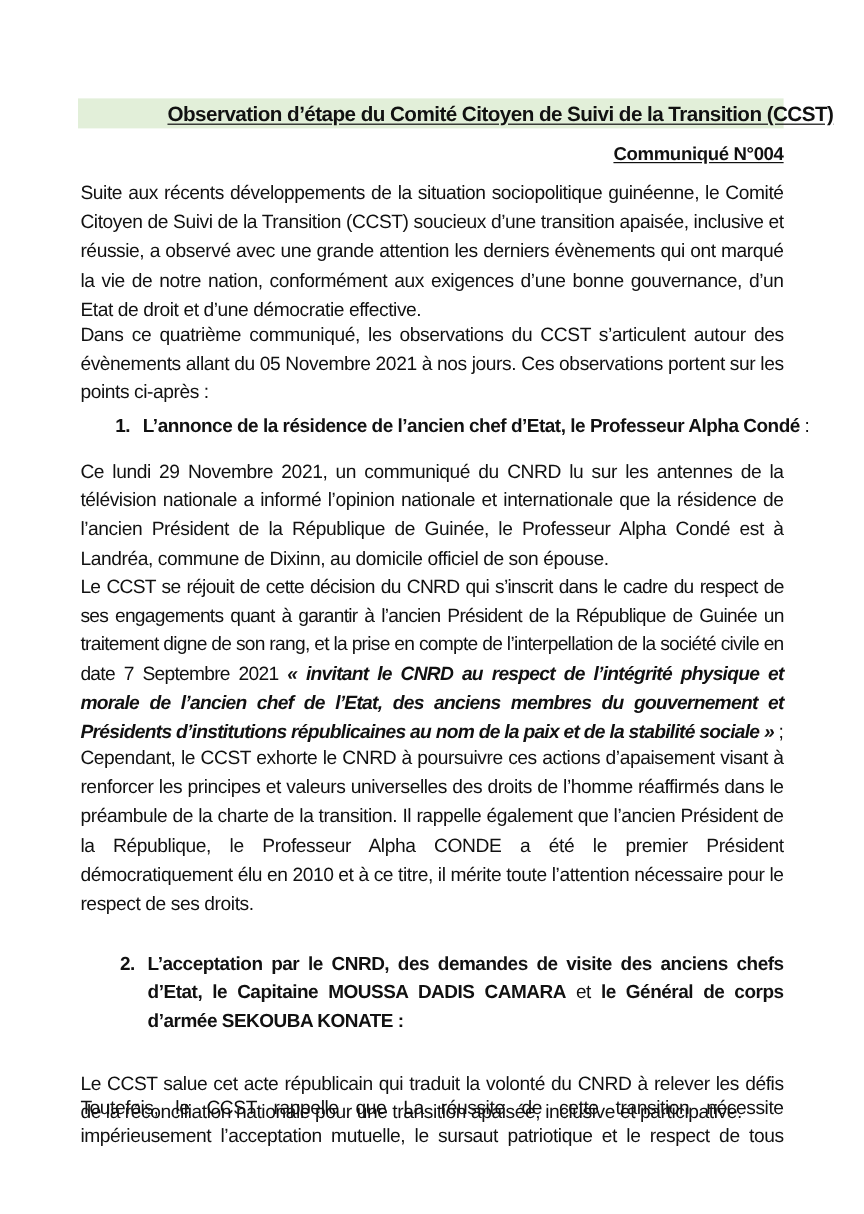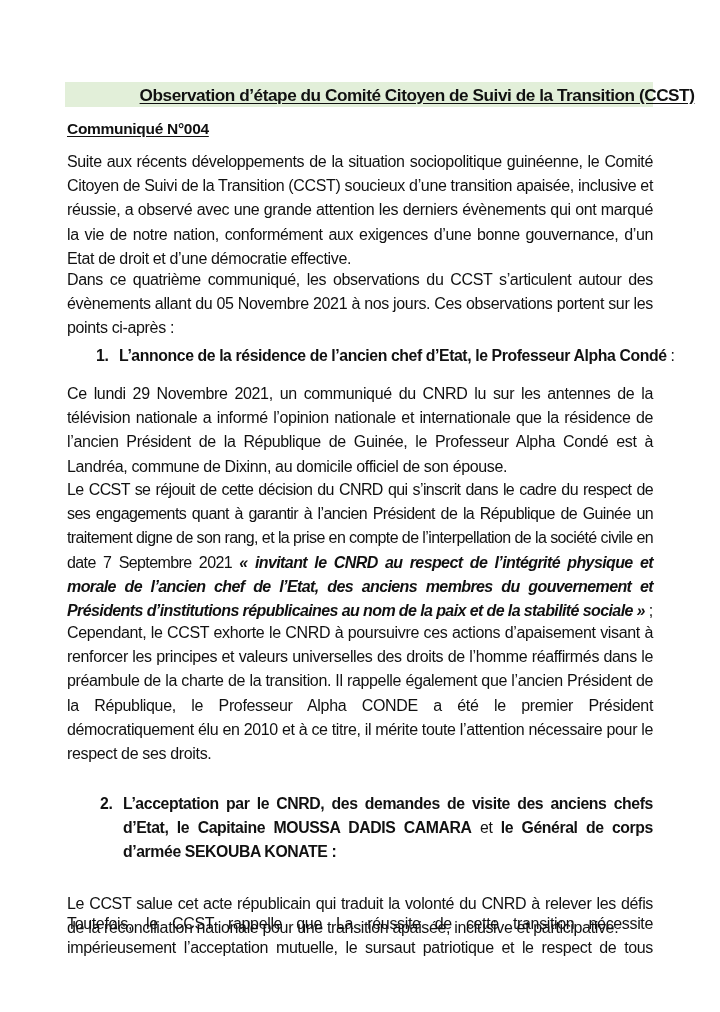--- a/index.html
+++ b/index.html
@@ -41,21 +41,21 @@
       text-decoration: underline;
       text-underline-offset: 2px;
       letter-spacing: -0.45px;
       white-space: nowrap;
     }
     .subtitle {
       position: absolute;
       left: 0;
       top: 118px;
       width: 586px;
-      text-align: left;
+      text-align: right;
       font-weight: bold;
       font-size: 15.5px;
       line-height: 22px;
       text-decoration: underline;
       text-underline-offset: 2px;
       letter-spacing: -0.3px;
     }
     .para {
       position: absolute;
       left: 0;

